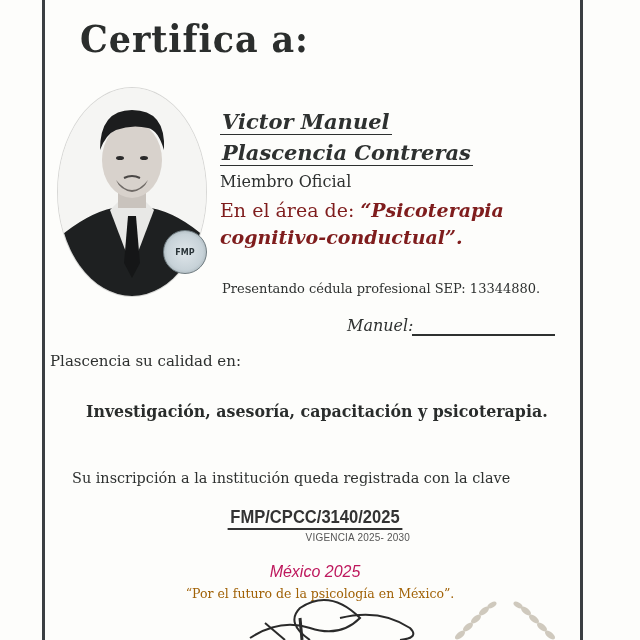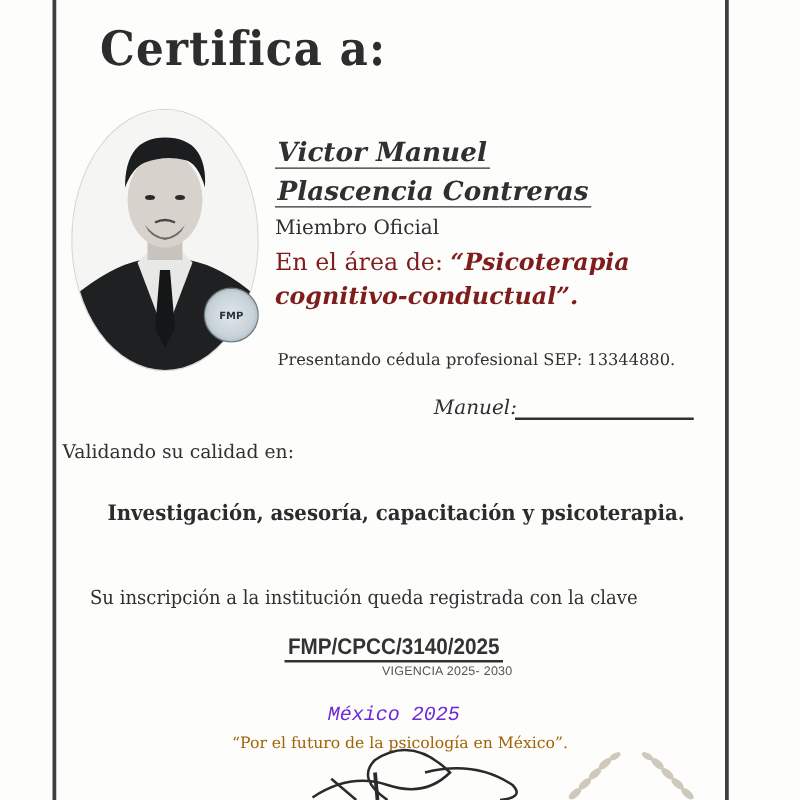--- a/index.html
+++ b/index.html
@@ -182,24 +182,24 @@
       font-size: 10px;
       color: #555;
       letter-spacing: 0.2px;
     }
     .lugar {
       position: absolute;
       left: 200px;
       top: 563px;
       width: 230px;
       text-align: center;
-      font-family: Liberation Mono, monospace;
+      font-family: Liberation Sans, sans-serif;
       font-style: italic;
       font-size: 16px;
-      color: #6d28d9;
+      color: #be185d;
     }
     .lema {
       position: absolute;
       left: 170px;
       top: 586px;
       width: 300px;
       text-align: center;
       font-family: "DejaVu Serif", serif;
       font-size: 12.5px;
       color: #a16207;
@@ -266,21 +266,21 @@
     <span>En el área de: </span><b>“Psicoterapia</b>
   </div>
   <div class="center-col area" style="top:225px;">
     <b>cognitivo-conductual”.</b>
   </div>
   <div class="center-col cedula" style="top:254px; left:222px;margin-top:27px;">Presentando cédula profesional SEP: 13344880.</div>
 
   <div class="firma">Manuel:</div>
   <div class="firma-line"></div>
 
-  <div class="validando">Validando su calidad en:</div>
+  <div class="validando">Plascencia su calidad en:</div>
   <div class="areas">Investigación, asesoría, capacitación y psicoterapia.</div>
 
   <div class="inscripcion">Su inscripción a la institución queda registrada con la clave</div>
   <div class="clave">FMP/CPCC/3140/2025</div>
   <div class="vigencia">VIGENCIA 2025- 2030</div>
 
   <div class="lugar">México 2025</div>
   <div class="lema">“Por el futuro de la psicología en México”.</div>
 
   <svg class="signature" viewBox="0 0 200 52">

